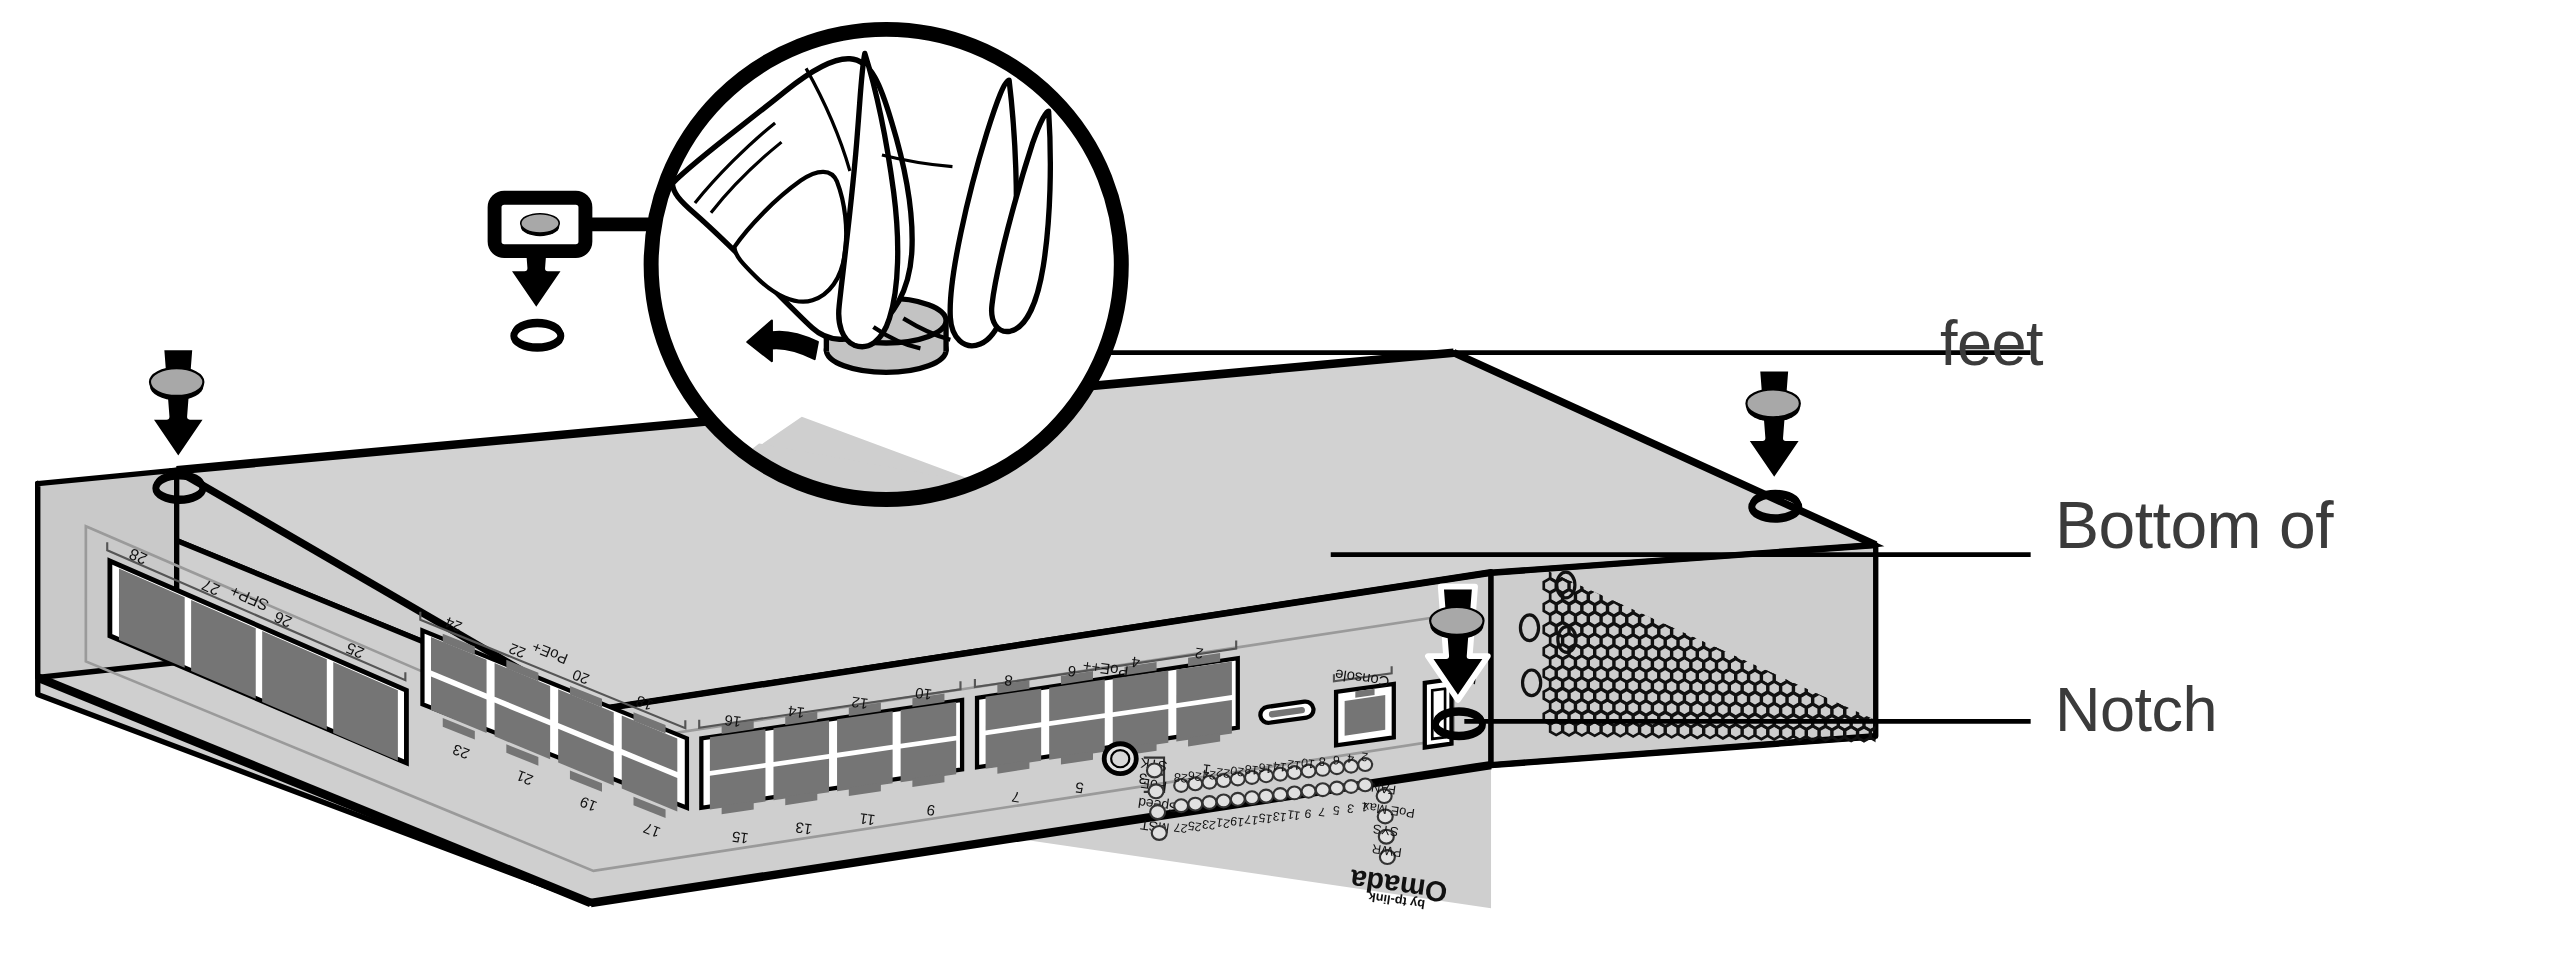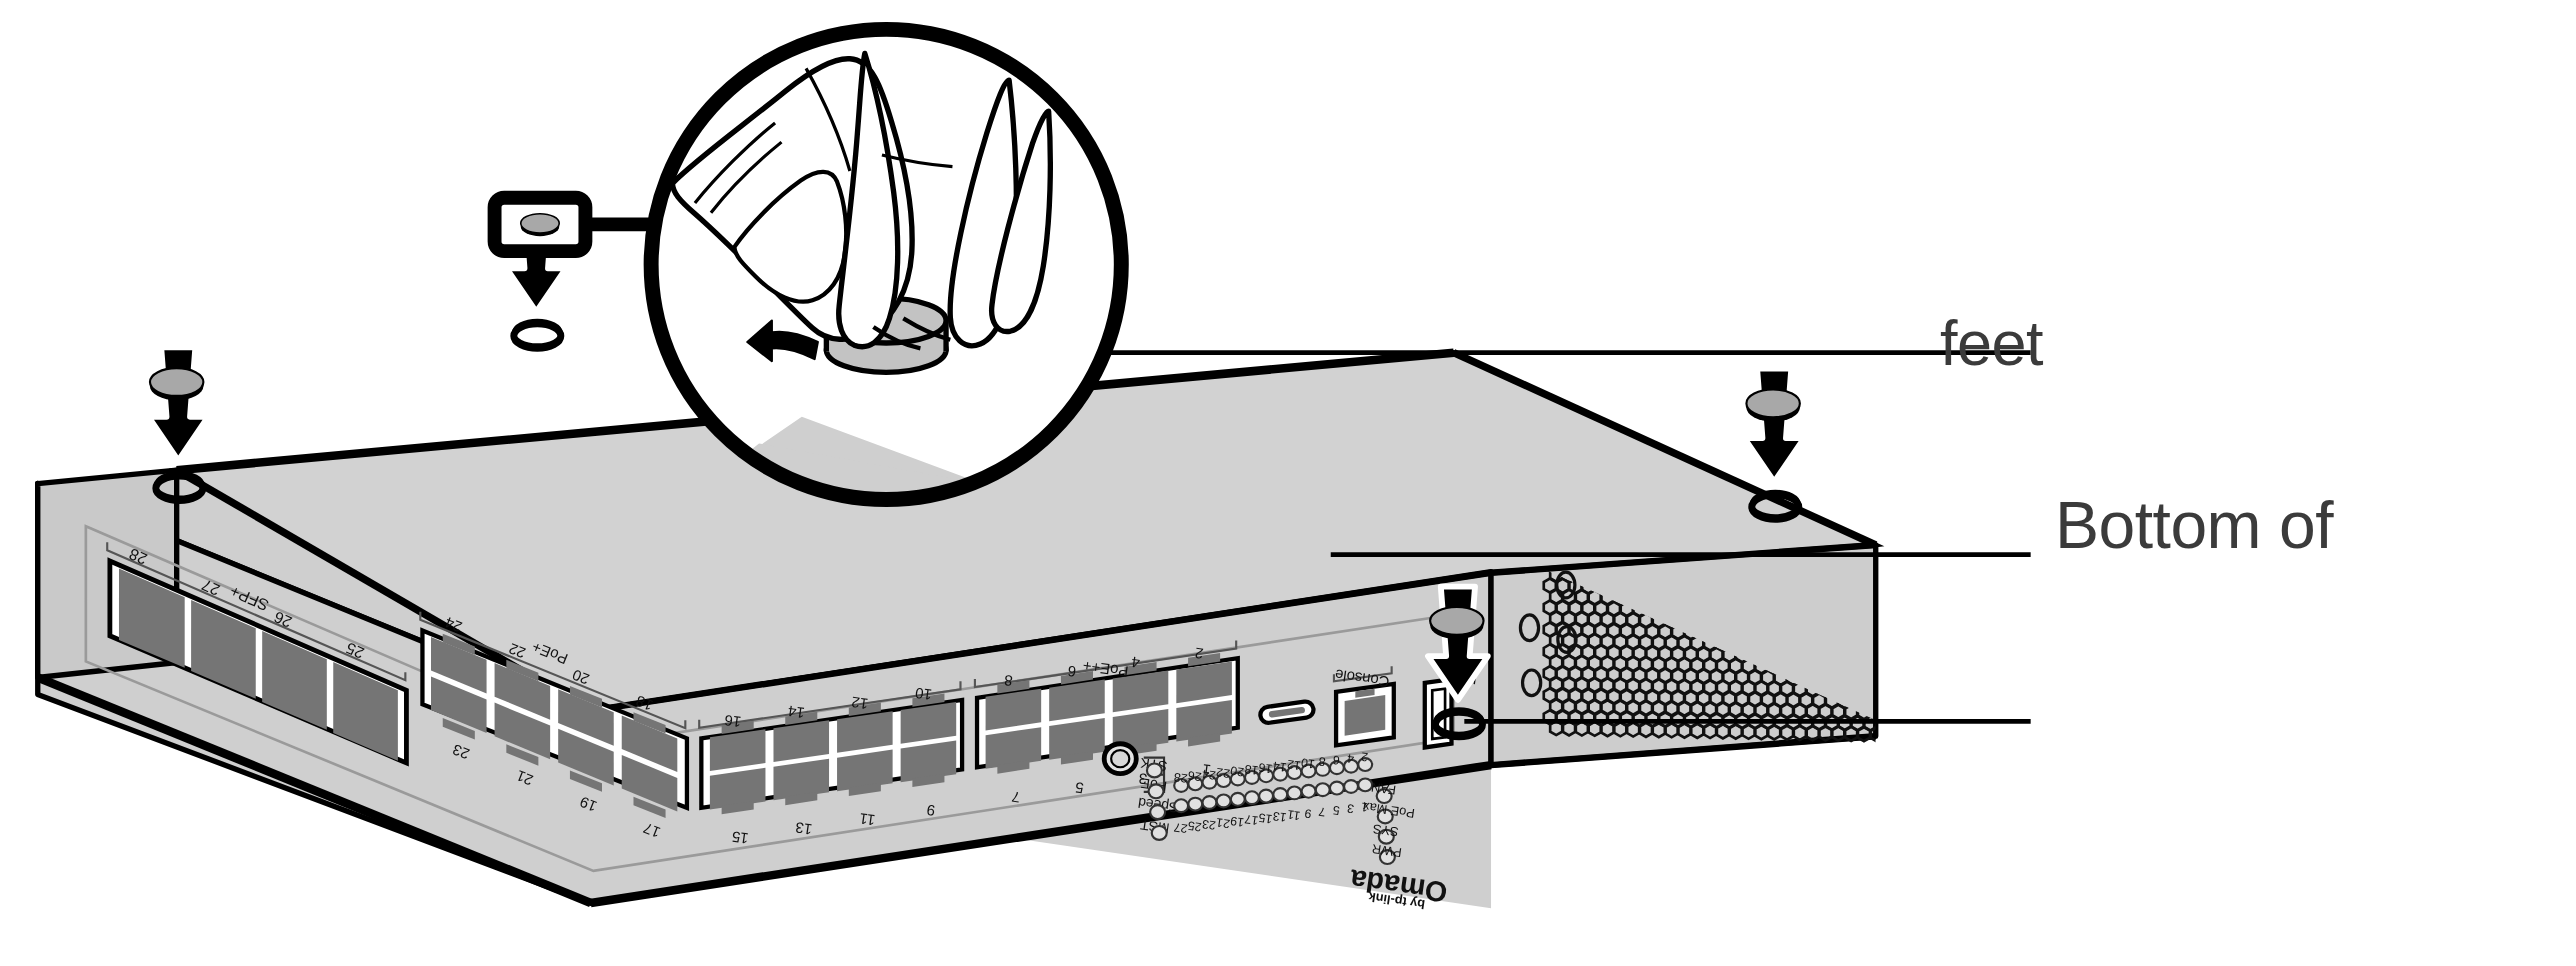--- a/index.html
+++ b/index.html
@@ -935,15 +935,16 @@
       <circle cx="1658" cy="495" r="440" fill="none" stroke="#000" stroke-width="28"></circle>
     </g>
   </svg>
 
   <div class="lbl" id="lbl-feet">feet</div>
 
   <div class="lbl" id="lbl-bottom">
     <div>Bottom of</div>
   </div>
 
+  <div class="lbl" id="lbl-notch">Notch</div>
 
 </div>
 
 
 </body></html>

